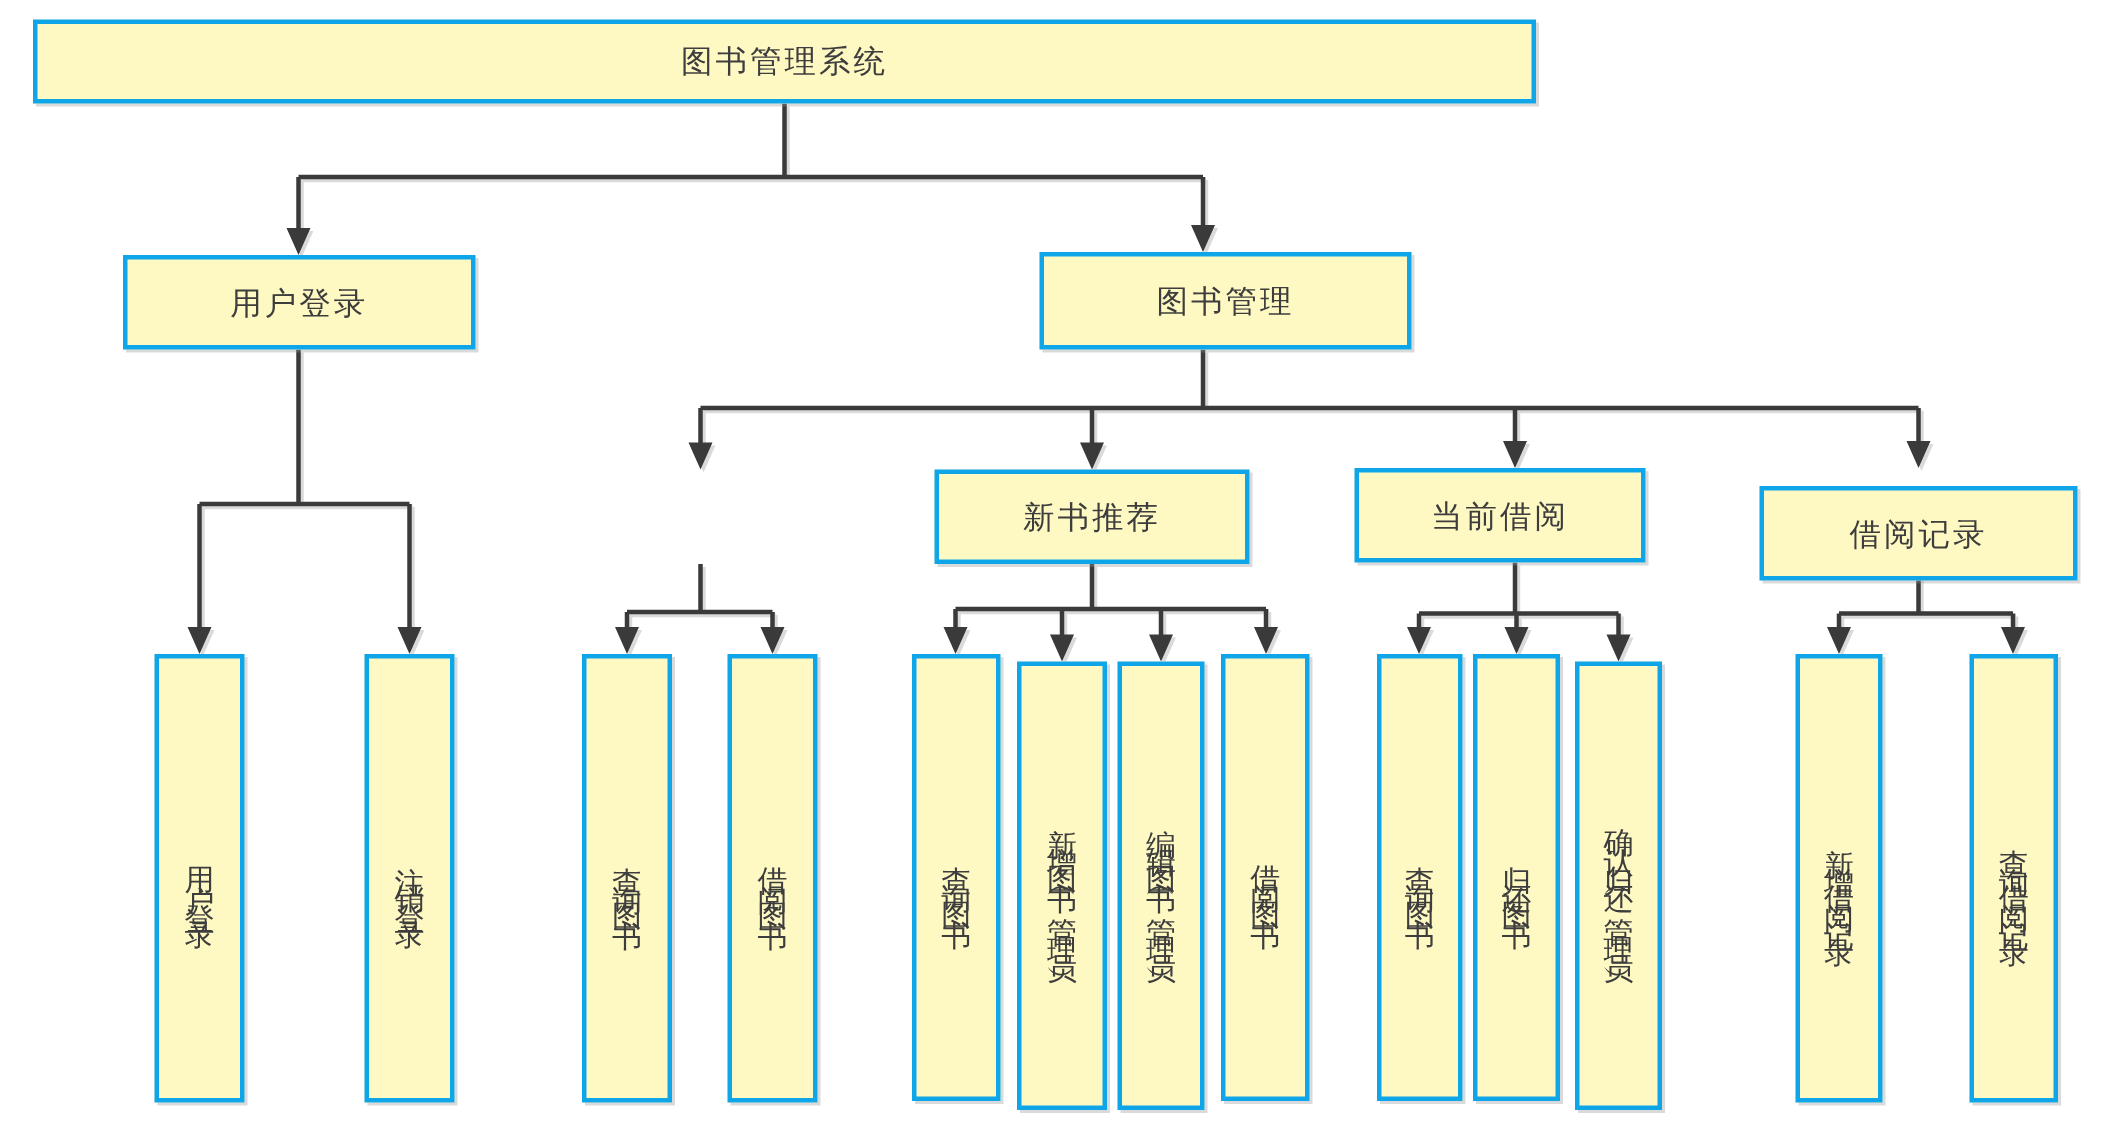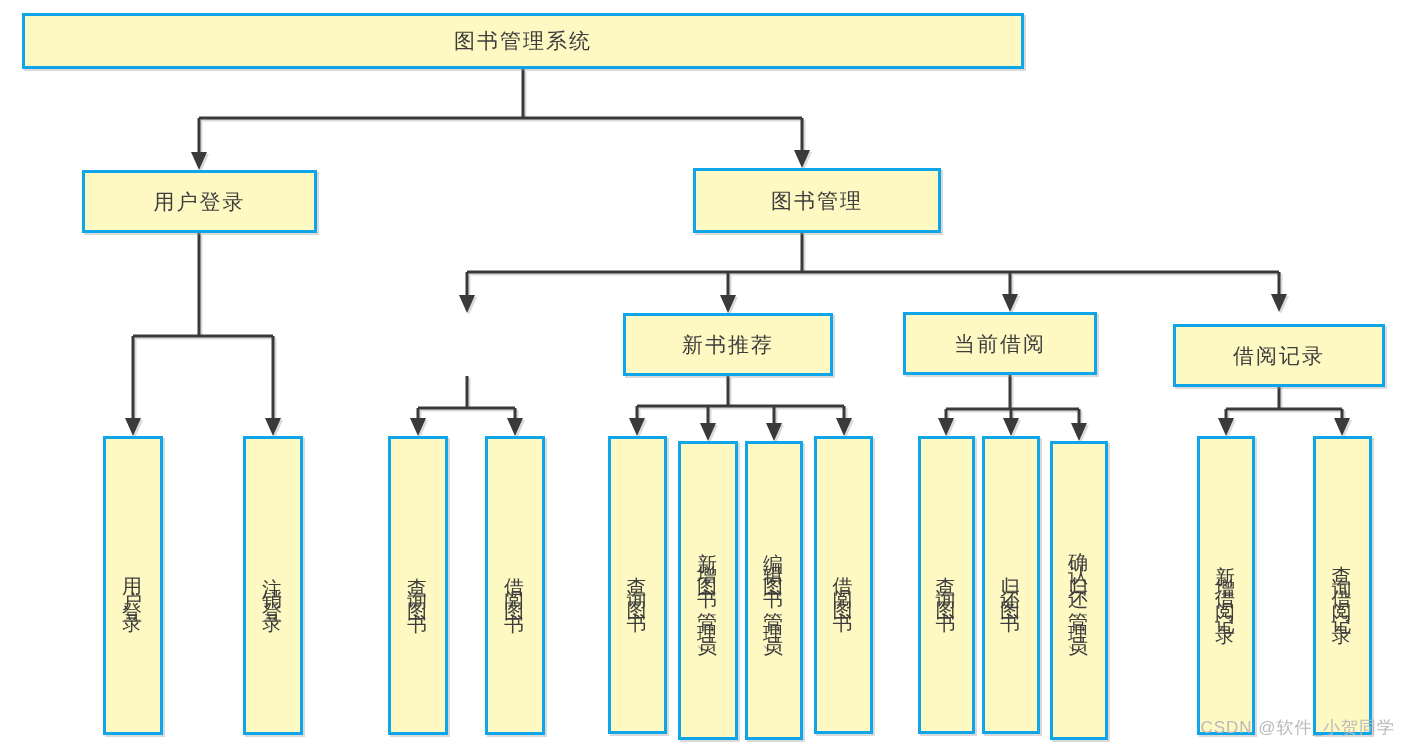--- a/index.html
+++ b/index.html
@@ -174,15 +174,14 @@
     <span>确认归还（管理员）</span>
   </div>
 
   <div class="box v" style="left:1197px; top:436px; width:58px; height:299px">
     <span>新增借阅记录</span>
   </div>
   <div class="box v" style="left:1313px; top:436px; width:59px; height:299px">
     <span>查询借阅记录</span>
   </div>
 
-  <div class="watermark">CSDN @软件_小贺同学</div>
 
 </div>
 
 </body></html>

